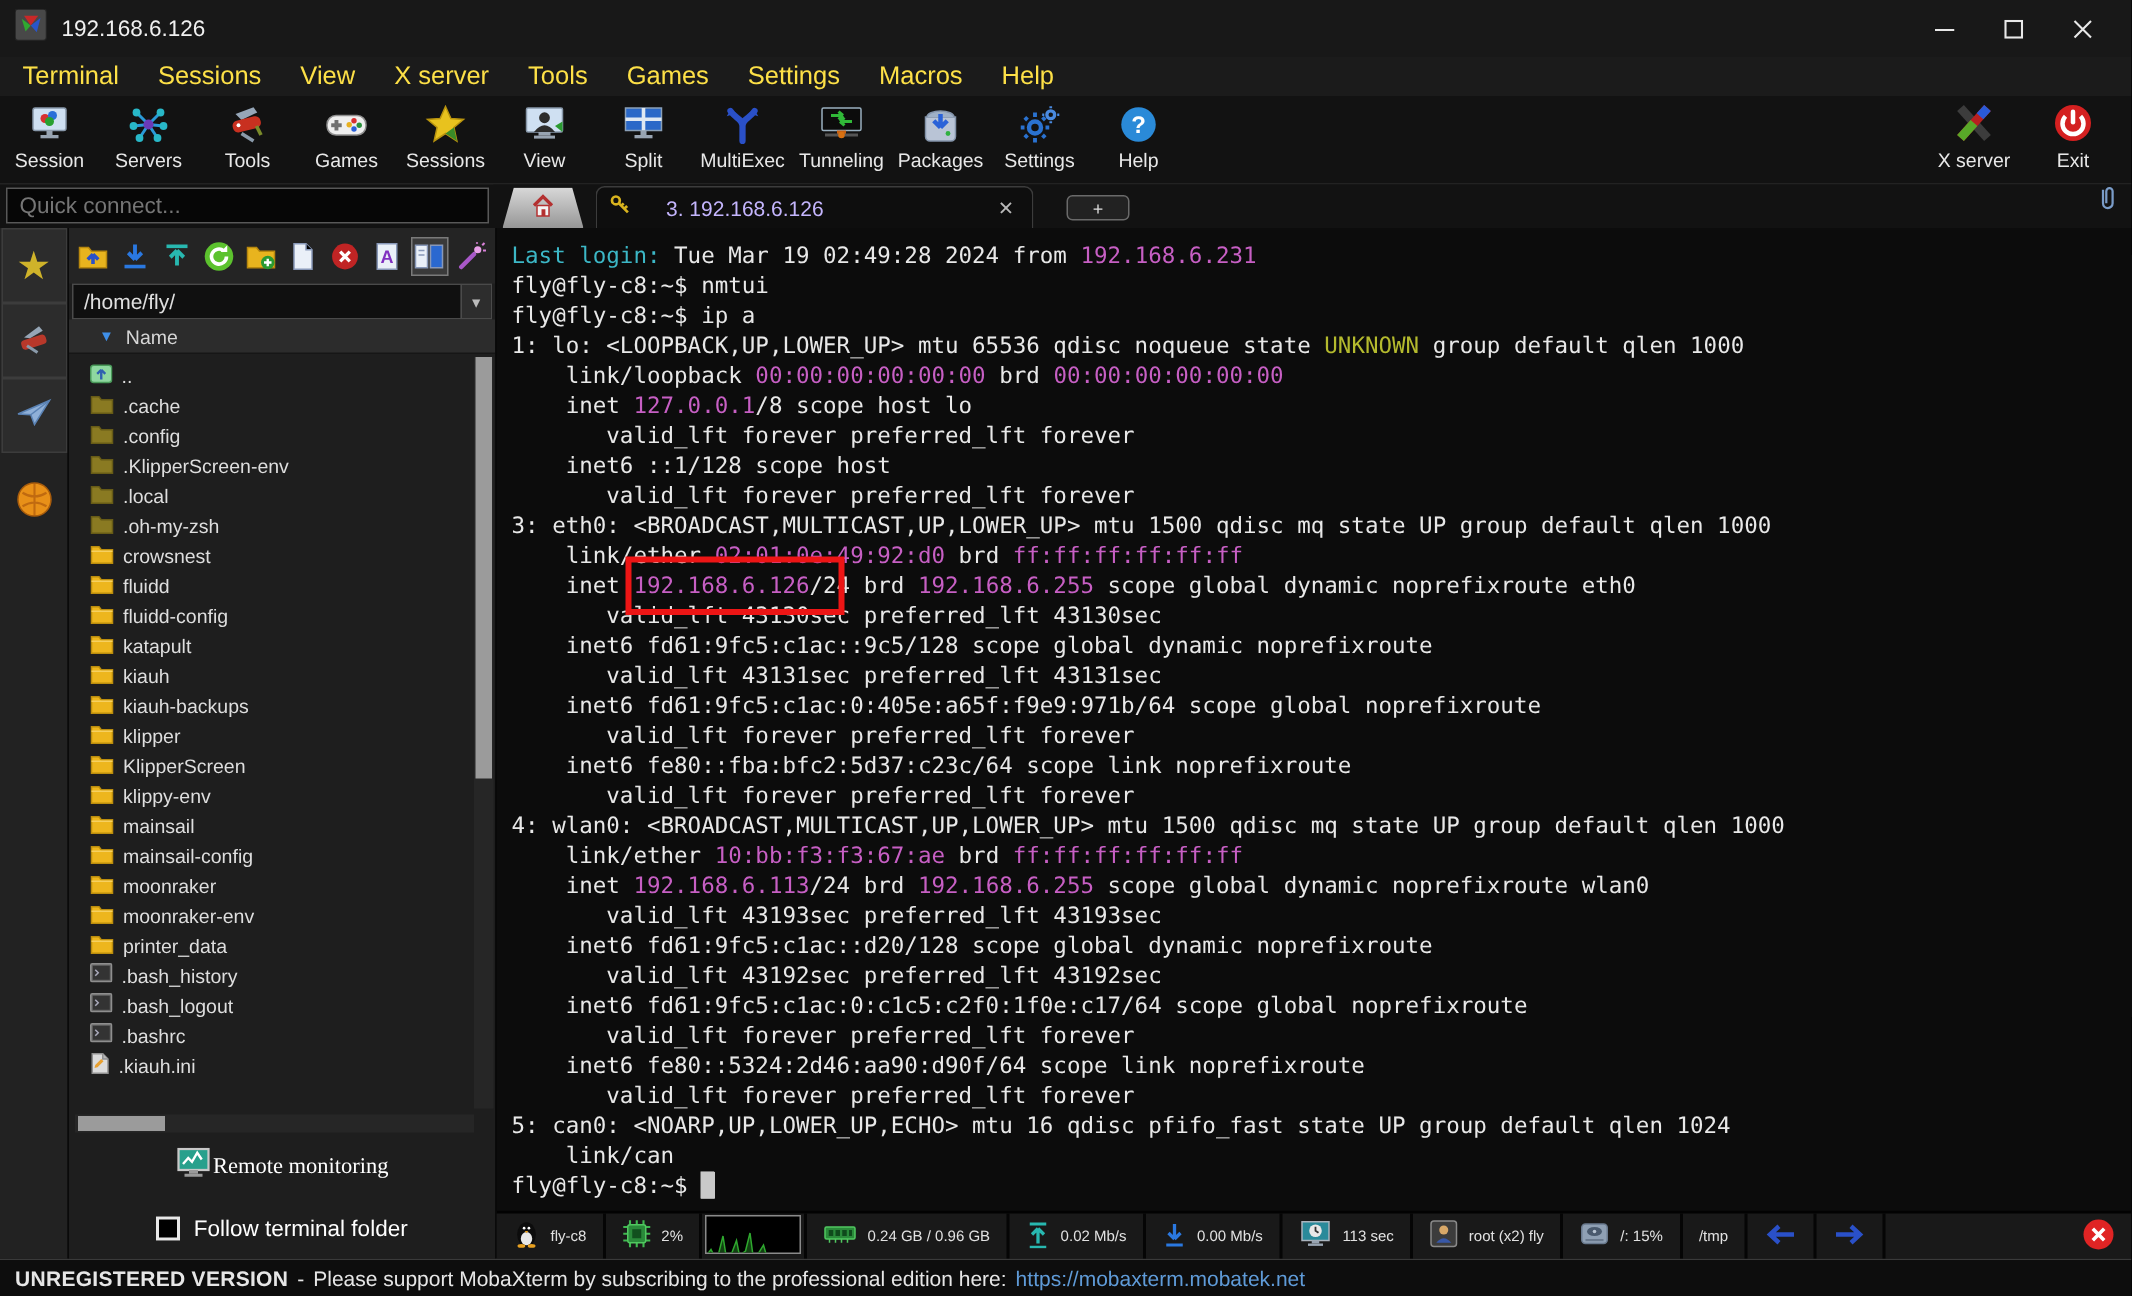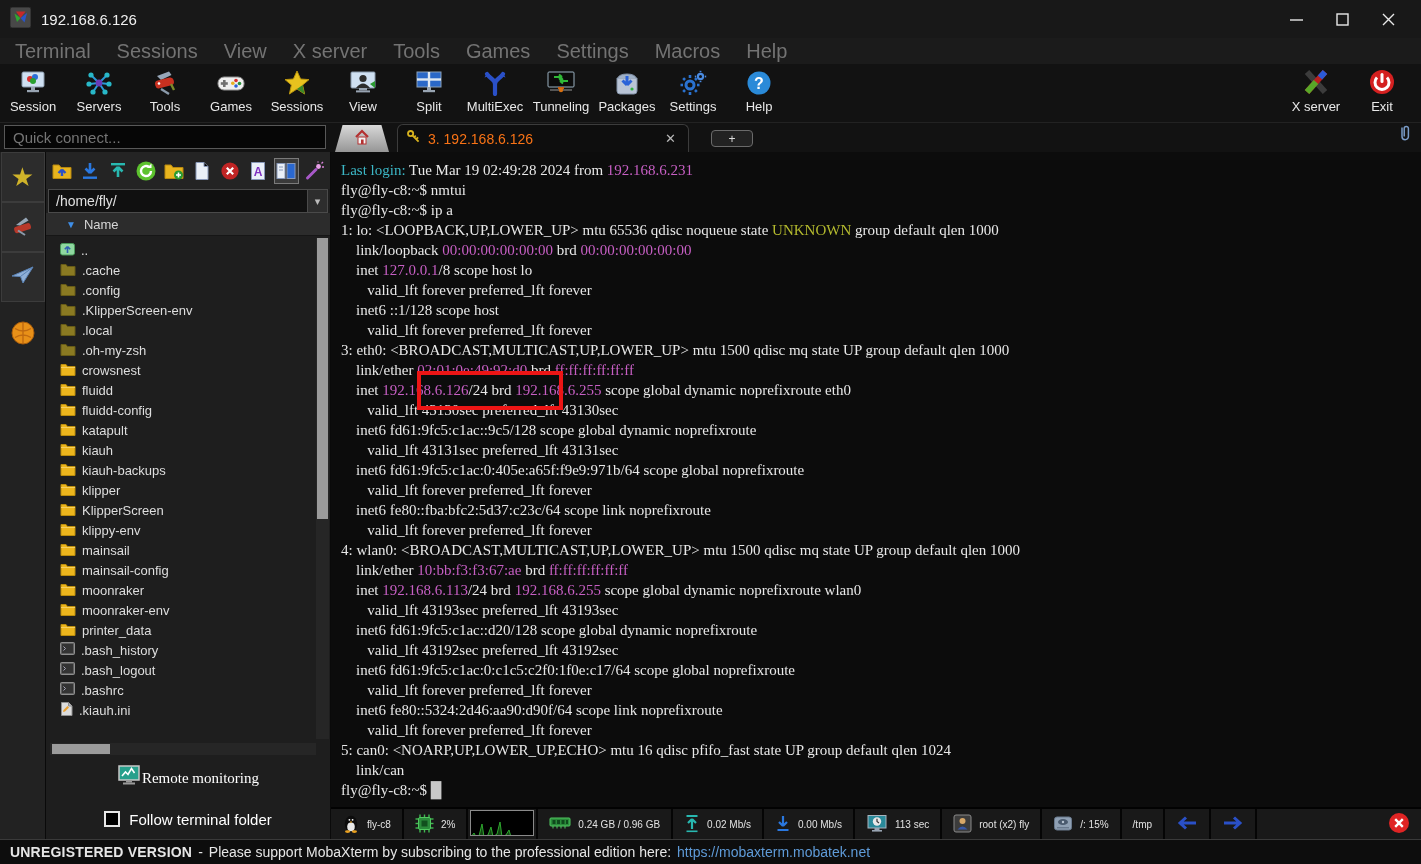--- a/index.html
+++ b/index.html
@@ -9,40 +9,40 @@
 
   
   .titlebar { height:38px; background:#181818; display:flex; align-items:center; padding:0 10px; }
   .titlebar .title { font-size:15px; color:#f0f0f0; margin-left:10px; flex:1; }
   .winbtn { width:46px; height:38px; display:flex; align-items:center; justify-content:center;
             color:#e8e8e8; font-size:15px; }
   .winbtn svg { display:block; }
 
   
   .menubar { height:26px; background:#1b1b1b; display:flex; align-items:center; padding-left:2px; }
-  .menu-item { padding:3px 13px; font-size:20px; color:#737373; cursor:default; }
+  .menu-item { padding:3px 13px; font-size:17px; color:#fde047; cursor:default; }
 
   
   .toolbar { height:58px; background:#121212; display:flex; align-items:flex-start; padding-top:4px; }
   .toolbar-left { display:flex; }
   .toolbar-right { margin-left:auto; display:flex; padding-right:6px; }
   .tbtn { width:66px; display:flex; flex-direction:column; align-items:center; gap:3px; }
   .tbtn .ticon { height:28px; display:flex; align-items:flex-end; justify-content:center; }
   .tbtn .tlabel { font-size:13px; color:#e8e8e8; }
 
   
   .connectrow { height:30px; background:#121212; display:flex; align-items:stretch; border-top:1px solid #222; }
   .quick-input { width:322px; margin:2px 3px 3px 4px; background:#060606; border:1px solid #585858;
                  color:#9a9a9a; font-size:15px; padding:0 8px; font-family:"Liberation Sans",sans-serif; }
   .tabbar { flex:1; display:flex; align-items:flex-end; position:relative; background:#121212; }
   .home-tab { width:54px; height:27px; margin-left:6px; background:linear-gradient(#d8d8d8,#969696);
               clip-path:polygon(14% 0,86% 0,100% 100%,0 100%); display:flex; align-items:center; justify-content:center; }
   .active-tab { width:292px; height:28px; margin-left:8px; background:#0e0e0e; border:1px solid #3c3c3c; border-bottom:none;
                 border-radius:6px 6px 0 0; display:flex; align-items:center; padding:0 8px; gap:7px; }
-  .active-tab .tab-label { font-size:14px; color:#f97316; flex:1; }
+  .active-tab .tab-label { font-size:14px; color:#c4b5fd; flex:1;margin-left:16px; }
   .tab-close { color:#b9b9b9; font-size:13px; padding:0 4px; }
   .newtab-btn { width:42px; height:17px; margin:0 0 5px 22px; background:#222; border:1px solid #6a6a6a;
                 border-radius:4px; color:#ddd; font-size:12px; display:flex; align-items:center; justify-content:center; }
   .attach-clip { position:absolute; right:8px; bottom:4px; }
 
   
   .main { display:flex; height:687px; }
 
   .strip { width:45px; background:#222; display:flex; flex-direction:column; align-items:center; }
   .strip-box { width:44px; height:50px; border:1px solid #3c3c3c; display:flex; align-items:center; justify-content:center; background:#2c2c2c; }
@@ -67,21 +67,21 @@
   .fb-hscroll { height:12px; margin:0 14px 2px 4px; background:#262626; position:relative; }
   .fb-hthumb { position:absolute; left:2px; top:1px; width:58px; height:10px; background:#9b9b9b; }
   .fb-remote { height:42px; display:flex; align-items:center; justify-content:center; gap:1px; font-size:15px; color:#fff;font-family:Liberation Serif, serif; }
   .fb-follow { height:40px; display:flex; align-items:center; justify-content:center; gap:9px; font-size:15px; color:#fff; }
   .checkbox { width:16px; height:16px; border:2px solid #e8e8e8; background:#000; }
 
   
   .termcol { flex:1; display:flex; flex-direction:column; border-left:1px solid #0a0a0a; }
   .terminal { flex:1; background:#0c0c0c; position:relative; padding:8px 0 0 10px;
               font-family:"DejaVu Sans Mono", monospace; font-size:15px; line-height:20px; }
-  .tline { white-space:pre; height:20px; color:#e8e8e8;font-family:Liberation Serif, serif; }
+  .tline { white-space:pre; height:20px; color:#e8e8e8; }
   .c-fg      { color:#e8e8e8; }
   .c-cyan    { color:#3cb7c6; }
   .c-magenta { color:#c75fc4; }
   .c-green   { color:#b4ba2e; }
   .c-cursor  { background:#c9c9c9; color:#c9c9c9; }
   .redbox { position:absolute; left:86px; top:219px; width:146px; height:39px; border:4px solid #ed1515; }
 
   
   .statusbar { height:32px; background:#191919; border-top:2px solid #020202; display:flex; align-items:stretch;
                font-size:10px; color:#e2e2e2; }

